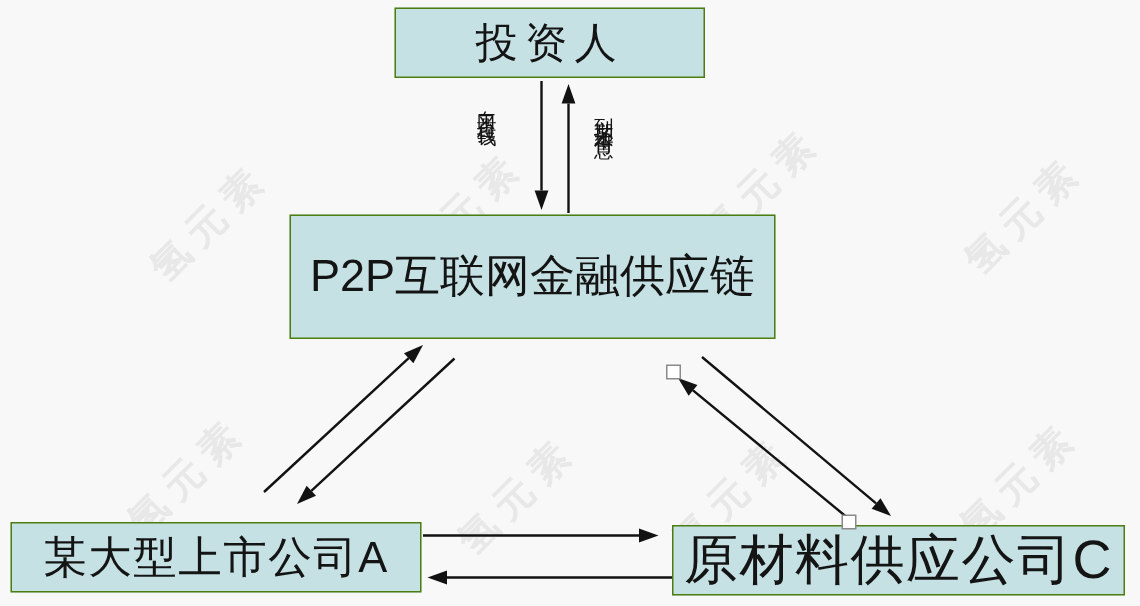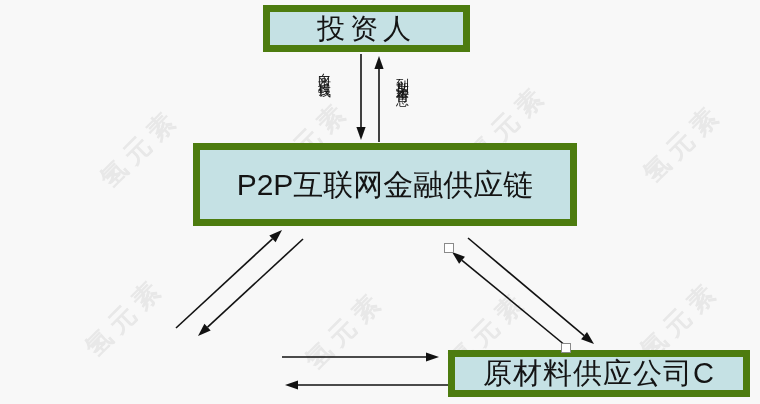--- a/index.html
+++ b/index.html
@@ -3,28 +3,28 @@
 <meta charset="utf-8">
 <style>
   html,body{margin:0;padding:0;}
   body{background:#f8f8f8;font-family:"Liberation Sans", sans-serif;}
   .stage{position:relative;width:760px;height:404px;overflow:hidden;background:#f8f8f8;}
   .watermarks{position:absolute;left:0;top:0;width:100%;height:100%;z-index:0;}
   .wm{position:absolute;transform:translate(-50%,-50%) rotate(-45deg);
       font-size:26px;font-weight:bold;letter-spacing:7px;white-space:nowrap;
       color:rgba(125,125,125,0.13);}
   .arrows{position:absolute;left:0;top:0;z-index:3;}
-  .node{position:absolute;background:#c5e1e4;border:7px solid #4d7c0f;
+  .node{position:absolute;background:#c5e1e4;border:1px solid #4d7c0f;
         display:flex;align-items:center;justify-content:center;
         color:#141414;z-index:2;box-sizing:border-box;text-align:center;}
   .node-investor{left:263px;top:5px;width:207px;height:47px;font-size:28px;letter-spacing:5px;}
-  .node-platform{left:193px;top:143px;width:384px;height:83px;flex-direction:column;
+  .node-platform{left:193px;top:143px;width:324px;height:83px;flex-direction:column;
                  font-size:30px;line-height:37px;}
   .node-companyA{left:7px;top:348px;width:274px;height:47px;font-size:29px;letter-spacing:1px;}
-  .node-companyC{left:448px;top:350px;width:302px;height:47px;font-size:29px;letter-spacing:1px;}
+  .node-companyC{left:448px;top:350px;width:302px;height:47px;font-size:36px;letter-spacing:1px;}
   .vlabel{position:absolute;writing-mode:vertical-rl;font-size:13px;color:#141414;
           letter-spacing:3px;line-height:15px;z-index:1;}
   .invest-label{left:317px;top:63px;}
   .repay-label{left:395px;top:68px;height:66px;}
 </style>
 </head>
 <body>
 
 <div class="stage">
 
@@ -77,20 +77,23 @@
     </svg>
 
   <div class="node node-investor">
     <span>投资人</span>
   </div>
 
   <div class="node node-platform">
     <span>P2P互联网金融供应链</span>
   </div>
 
+  <div class="node node-companyA">
+    <span>某大型上市公司A</span>
+  </div>
 
   <div class="node node-companyC">
     <span>原材料供应公司C</span>
   </div>
 
   <div class="vlabel invest-label">向平台投钱</div>
 
   <div class="vlabel repay-label">到期还本付息</div>
 
 </div>

